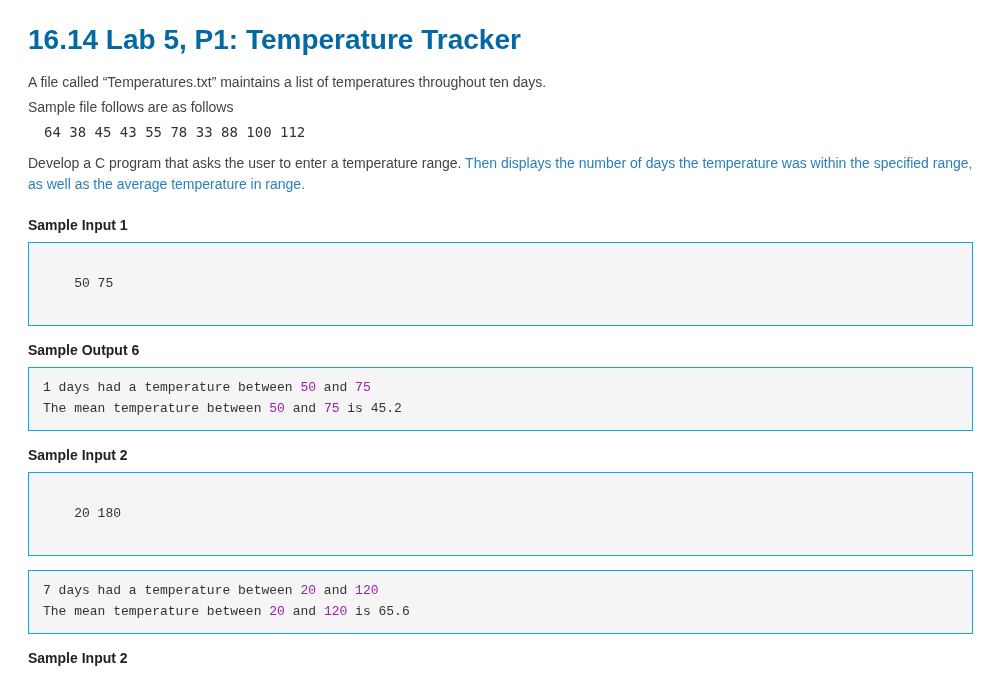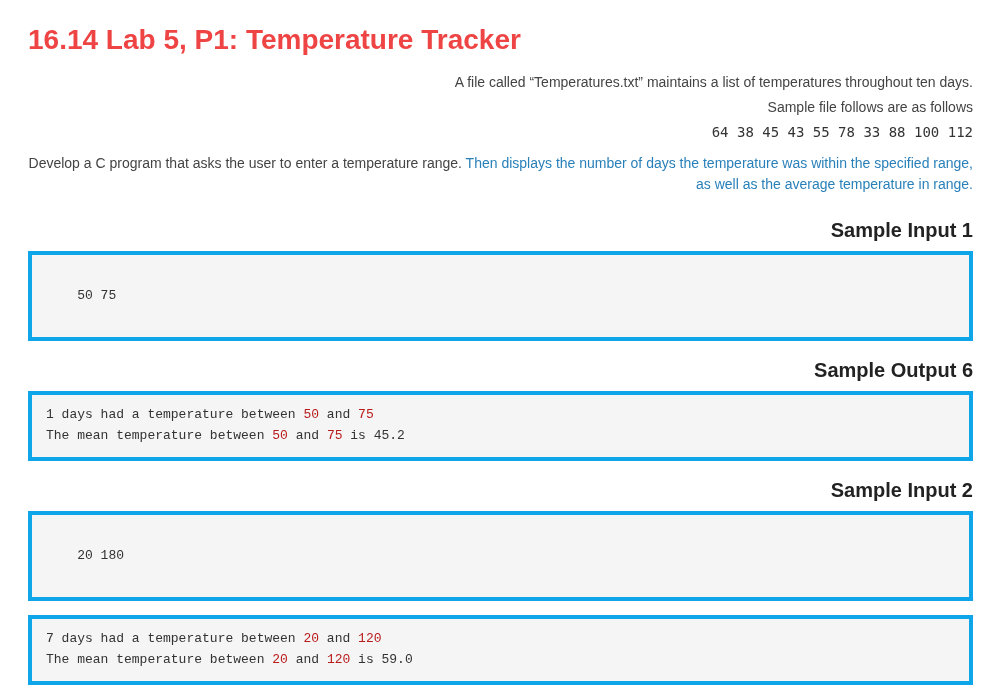--- a/index.html
+++ b/index.html
@@ -13,71 +13,71 @@
       font-size: 14px;
       color: #333;
       background: #fff;
       padding: 24px 28px;
       max-width: 1001px;
     }
 
     h1 {
       font-size: 28px;
       font-weight: 600;
-      color: #ef4444;
+      color: #0369a1;
       margin-bottom: 16px;
     }
 
     p {
       margin-bottom: 10px;
       line-height: 1.5;
       color: #444;
-      text-align: right;
     }
 
     .file-note {
       margin-bottom: 4px;
     }
 
     .sample-entries {
       font-family: monospace;
       margin-bottom: 10px;
       color: #333;
+      margin-left: 16px;
     }
 
     .description {
       margin-bottom: 20px;
     }
 
     .description .blue {
       color: #2980b9;
     }
 
     .section-label {
       font-weight: bold;
-      font-size: 20px;
+      font-size: 14px;
       color: #222;
       margin-bottom: 6px;
       margin-top: 14px;
     }
 
     .code-box {
       background: #f5f5f5;
-      border: 4px solid #0ea5e9;
+      border: 1px solid #0ea5e9;
       padding: 10px 14px;
       font-family: 'Courier New', Courier, monospace;
       font-size: 13px;
       color: #333;
       margin-bottom: 14px;
       line-height: 1.6;
       white-space: pre;
     }
 
     .code-box .blue {
-      color: #b91c1c;
+      color: #a21caf;
     }
   </style>
 </head>
 <body>
 
 <h1>16.14 Lab 5, P1: Temperature Tracker</h1>
 
 <p class="file-note">A file called “Temperatures.txt” maintains a list of temperatures throughout ten days.</p>
 
 <p class="file-note">Sample file follows are as follows</p>
@@ -98,19 +98,19 @@
   <div class="code-box"><span>1 days had a temperature between </span><span class="blue">50</span><span> and </span><span class="blue">75</span>
 <span>The mean temperature between </span><span class="blue">50</span><span> and </span><span class="blue">75</span><span> is 45.2</span></div>
 </div>
 
 <div>
   <p class="section-label">Sample Input 2</p>
   <div class="code-box">
     <span>20 180</span>
   </div>
   <div class="code-box"><span>7 days had a temperature between </span><span class="blue">20</span><span> and </span><span class="blue">120</span>
-<span>The mean temperature between </span><span class="blue">20</span><span> and </span><span class="blue">120</span><span> is 59.0</span></div>
+<span>The mean temperature between </span><span class="blue">20</span><span> and </span><span class="blue">120</span><span> is 65.6</span></div>
 </div>
 
 <div>
   <p class="section-label">Sample Input 2</p>
 
 </div>
 
 </body></html>

